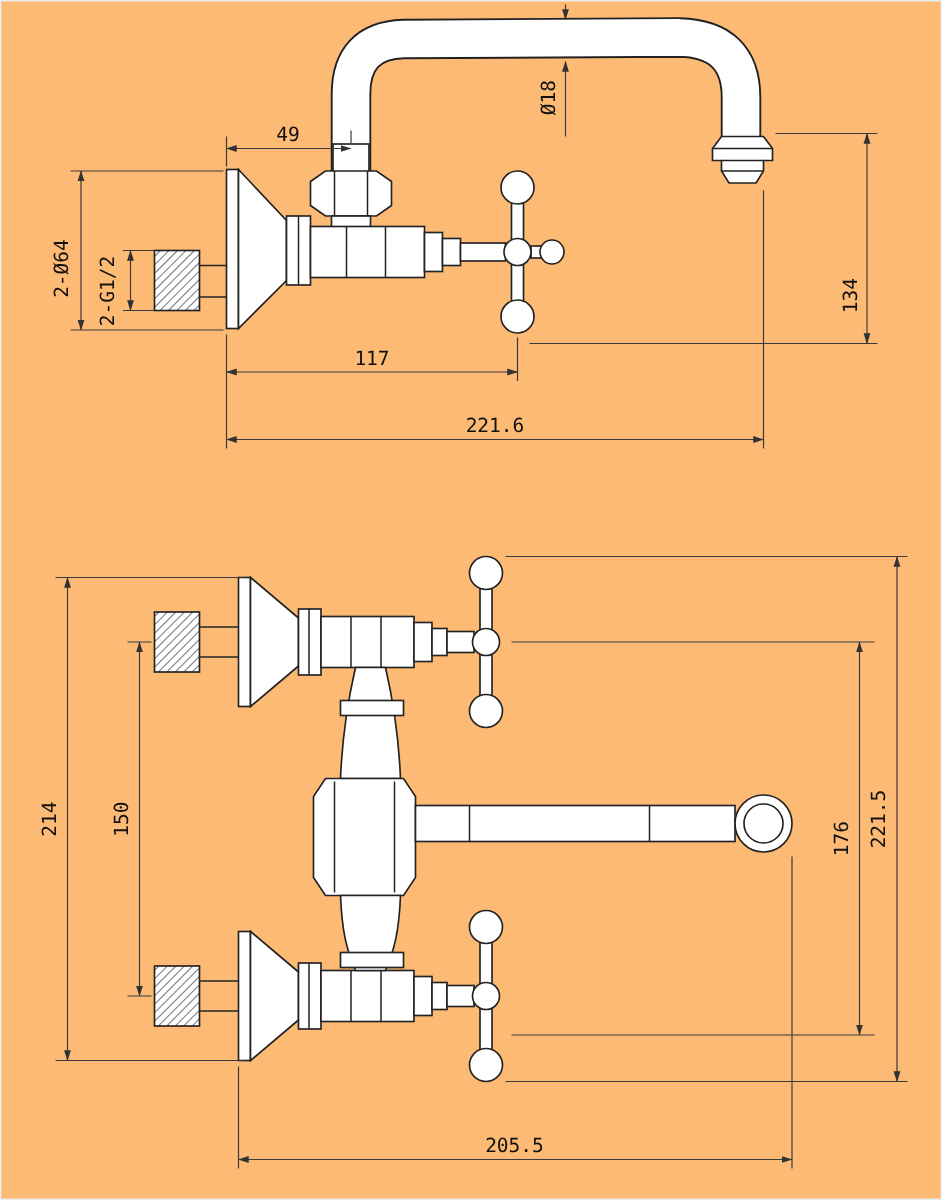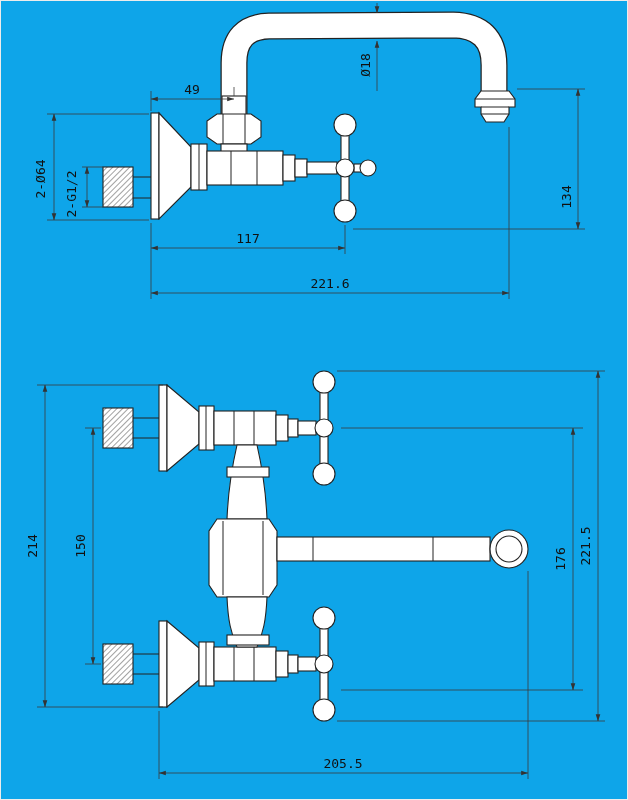--- a/index.html
+++ b/index.html
@@ -1,19 +1,19 @@
 <!DOCTYPE html>
 <html><head>
 <meta charset="utf-8">
 <style>
   html,body{margin:0;padding:0;background:#fff;}
   .canvas{
     position:relative;
     width:628px;height:800px;
-    background:#0ea5e9;
+    background:#fdba74;
     border:1px solid #ececec;
     box-sizing:border-box;
     font-family:"DejaVu Sans Mono", monospace;
   }
   svg{position:absolute;left:0;top:0;}
   .g{stroke:#222;stroke-width:1.1;fill:#fff;}
   .gl{stroke:#222;stroke-width:1;fill:none;}
   .tube-out{stroke:#222;stroke-width:27;fill:none;}
   .tube-in{stroke:#fff;stroke-width:24.5;fill:none;}
   .dim{stroke:#3a3a3a;stroke-width:0.8;fill:none;}

